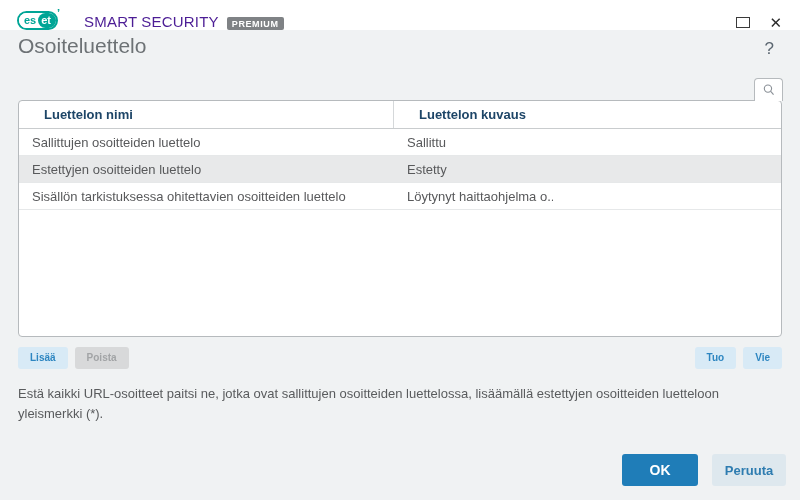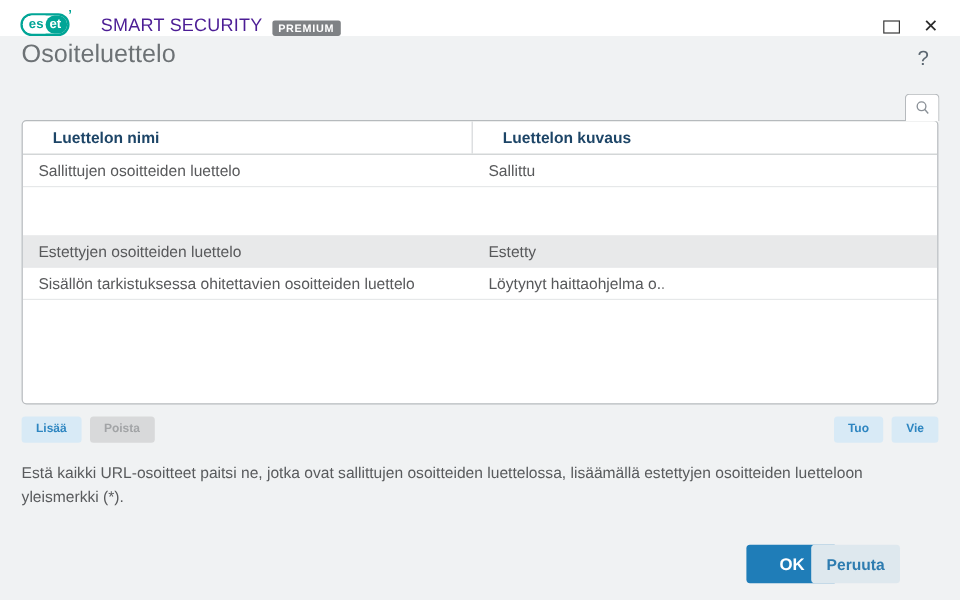--- a/index.html
+++ b/index.html
@@ -63,21 +63,21 @@
   .t-hcell {
     display:flex; align-items:center; padding:0 25px; font-size:13px;
     font-weight:bold; color:#1d4567; border-right:1px solid #d5d8da;
     box-sizing:border-box; white-space:nowrap; overflow:hidden;
   }
   .t-hcell:last-child { border-right:none; }
   .t-row {
     display:grid; grid-template-columns:375px 159px 1fr;
     height:27px; border-bottom:1px solid #e6e8e9; box-sizing:border-box; cursor:default;
   }
-  .t-row.alt { background:#e8e9ea;margin-top:40px; }
+  .t-row.alt { background:#e8e9ea; }
   .t-cell {
     display:flex; align-items:center; padding:0 13px; font-size:13px;
     color:#58595b; white-space:nowrap; overflow:hidden;
   }
 
   
   .actions { position:absolute; left:18px; top:347px; width:764px; display:flex; gap:7px; }
   .btn {
     font-size:10px; font-weight:bold; padding:5px 12px; border-radius:3px;
     border:none; font-family:inherit; cursor:pointer; line-height:1.2;
@@ -92,21 +92,21 @@
     font-size:13px; color:#595b5d; line-height:1.5;
   }
 
   
   .ok-btn {
     position:absolute; left:622px; top:454px; width:76px; height:32px;
     background:#1f7db8; color:#fff; font-weight:bold; font-size:14px;
     border:none; border-radius:3px; cursor:pointer; font-family:inherit;
   }
   .cancel-btn {
-    position:absolute; left:676px; top:454px; width:74px; height:32px;
+    position:absolute; left:712px; top:454px; width:74px; height:32px;
     background:#dee8ee; color:#2e7cb0; font-weight:bold; font-size:13px;
     border:none; border-radius:3px; cursor:pointer; font-family:inherit;text-align:center;
   }
 </style>
 </head>
 <body>
 
 <div class="titlebar">
   <span class="logo">
     <span class="logo-es">es</span>

